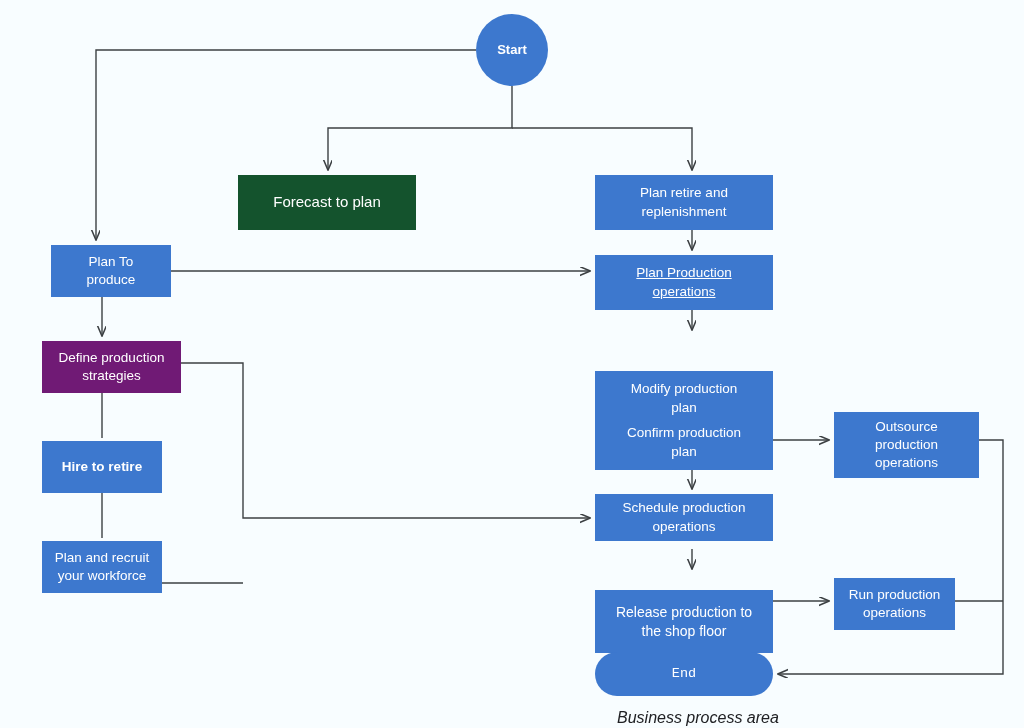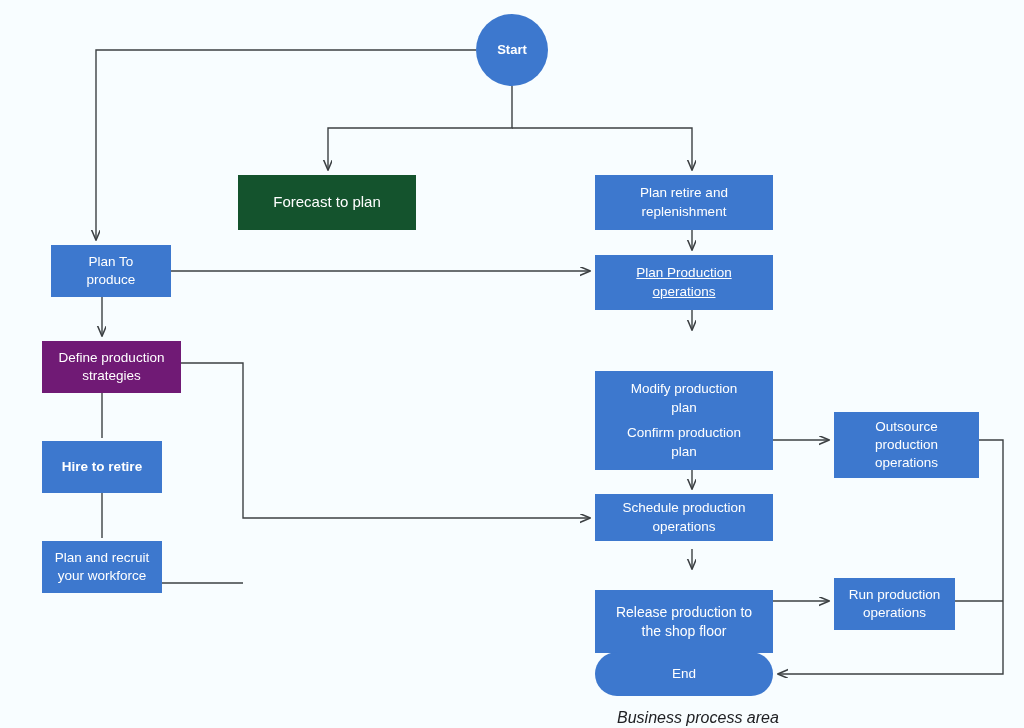--- a/index.html
+++ b/index.html
@@ -44,20 +44,21 @@
     display: block;
     width: 100%;
     white-space: pre-line;
   }
   .node.terminator-start {
     border-radius: 50%;
     font-weight: bold;
   }
   .node.terminator-end {
     border-radius: 999px;
+    font-family: Liberation Mono, monospace;
   }
   .caption {
     position: absolute;
     color: #202124;
     font-size: 16px;
     white-space: nowrap;
     z-index: 2;
     font-style: italic;
   }
 </style>

